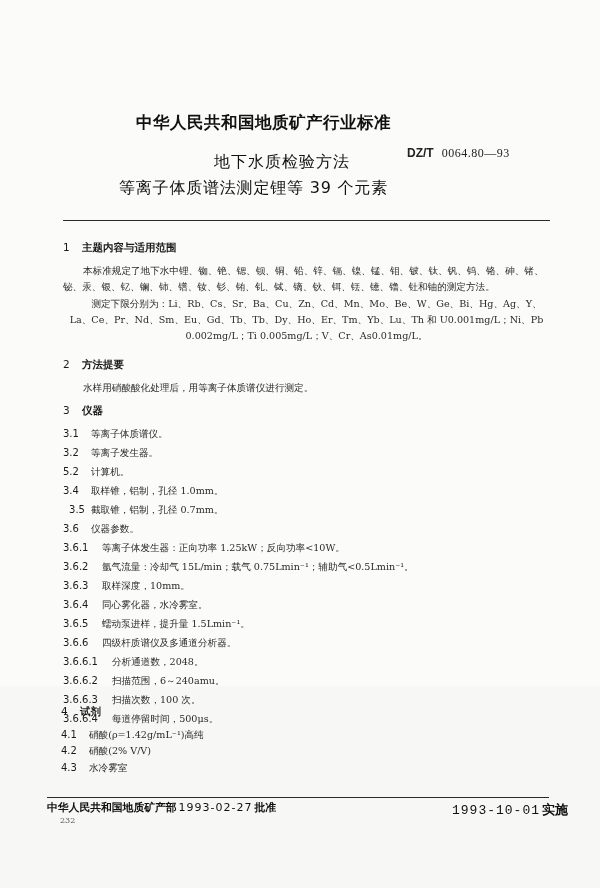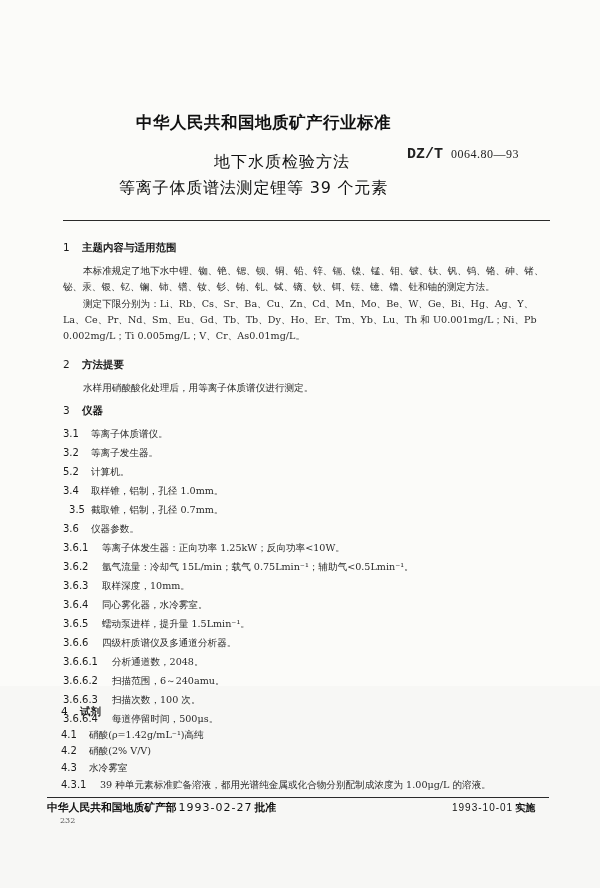--- a/index.html
+++ b/index.html
@@ -4,35 +4,35 @@
   <style>
     html, body { margin: 0; padding: 0; }
     body {
       width: 600px; height: 888px; background: #f7f7f5; position: relative; overflow: hidden;
       font-family: "DejaVu Serif", "Liberation Serif", serif; color: #1c1c1c;
     }
     .page { position: absolute; left: 0; top: 0; width: 600px; height: 686px; background: #fbfbf9; }
     .abs { position: absolute; white-space: nowrap; }
     .std-org { left: 136px; top: 112px; font-family: "DejaVu Sans", sans-serif; font-weight: bold; font-size: 16.5px; letter-spacing: 0.5px; color: #111; }
     .std-code { left: 407px; top: 146px; font-size: 11.5px; color: #222; }
-    .std-code .pre { font-family: Liberation Mono, monospace; font-weight: bold; font-size: 15px; margin-right: 8px; text-align: right; }
+    .std-code .pre { font-family: Liberation Sans, sans-serif; font-weight: bold; font-size: 12px; margin-right: 8px; text-align: right; }
     .std-code .num { font-family: Liberation Serif, serif; font-size: 12px; letter-spacing: 0.5px; margin-top: 8px; }
     .title1 { left: 178px; top: 152px; font-family: "DejaVu Sans", sans-serif; font-size: 16px; letter-spacing: 1px; color: #111; margin-left: 36px; }
     .title2 { left: 119px; top: 178px; font-family: "DejaVu Sans", sans-serif; font-size: 16px; letter-spacing: 0.8px; color: #111; }
     .rule-top { left: 63px; top: 220px; width: 487px; height: 0; border-top: 1.5px solid #2a2a2a; }
     .rule-bottom { left: 47px; top: 797px; width: 502px; height: 0; border-top: 1.5px solid #2a2a2a; }
     .h-sec { font-family: "DejaVu Sans", sans-serif; font-size: 10.5px; font-weight: bold; color: #1a1a1a; }
     .h-sec .n { display: inline-block; width: 19px; font-weight: normal; }
     .para { font-size: 9.6px; line-height: 16px; color: #2a2a2a; white-space: normal; }
     .item { font-size: 9.6px; color: #2a2a2a; }
     .item .n { display: inline-block; font-family: "DejaVu Sans", sans-serif; font-size: 10px; color: #1a1a1a; }
     .n1 { width: 28px; } .n2 { width: 39px; } .n3 { width: 49px; }
     .footer-left { left: 47px; top: 801px; font-family: "DejaVu Sans", sans-serif; font-weight: bold; font-size: 10.8px; color: #111; }
     .footer-left .date { font-family: "DejaVu Sans", sans-serif; font-weight: normal; font-size: 11px; letter-spacing: 1px; margin-left: 2px; margin-right: 2px; }
-    .footer-right { left: 452px; top: 801px; font-family: Liberation Sans, sans-serif; font-size: 10px; color: #111; }
+    .footer-right { left: 452px; top: 801px; font-family: Liberation Mono, monospace; font-size: 13px; color: #111; }
     .footer-right .date { letter-spacing: 1px; margin-right: 2px; }
     .footer-right .lbl { font-weight: bold; }
     .page-num { left: 60px; top: 816px; font-size: 8px; color: #555; }
   </style>
 </head>
 <body>
 
 <div class="page">
 
   <div class="abs std-org">中华人民共和国地质矿产行业标准</div>
@@ -43,21 +43,21 @@
 
   <div class="abs title1">地下水质检验方法</div>
   <div class="abs title2">等离子体质谱法测定锂等 39 个元素</div>
 
   <div class="abs rule-top"></div>
 
   <div class="abs h-sec" style="left:63px; top:241px;">
     <span class="n">1</span><span>主题内容与适用范围</span>
   </div>
   <div class="abs para" style="left:63px; top:263px; width:487px; text-indent:20px;">本标准规定了地下水中锂、铷、铯、锶、钡、铜、铅、锌、镉、镍、锰、钼、铍、钛、钒、钨、铬、砷、锗、铋、汞、银、钇、镧、铈、镨、钕、钐、铕、钆、铽、镝、钬、铒、铥、镱、镥、钍和铀的测定方法。</div>
-  <div class="abs para" style="left:63px; top:296px; width:487px; text-indent:20px;">测定下限分别为：Li、Rb、Cs、Sr、Ba、Cu、Zn、Cd、Mn、Mo、Be、W、Ge、Bi、Hg、Ag、Y、La、Ce、Pr、Nd、Sm、Eu、Gd、Tb、Tb、Dy、Ho、Er、Tm、Yb、Lu、Th 和 U0.001mg/L；Ni、Pb 0.002mg/L；Ti 0.005mg/L；V、Cr、As0.01mg/L。</div>
+  <div class="abs para" style="left:63px; top:296px; width:487px; text-indent:20px;text-align:center;">测定下限分别为：Li、Rb、Cs、Sr、Ba、Cu、Zn、Cd、Mn、Mo、Be、W、Ge、Bi、Hg、Ag、Y、La、Ce、Pr、Nd、Sm、Eu、Gd、Tb、Tb、Dy、Ho、Er、Tm、Yb、Lu、Th 和 U0.001mg/L；Ni、Pb 0.002mg/L；Ti 0.005mg/L；V、Cr、As0.01mg/L。</div>
 
   <div class="abs h-sec" style="left:63px; top:358px;">
     <span class="n">2</span><span>方法提要</span>
   </div>
   <div class="abs para" style="left:83px; top:380px;">水样用硝酸酸化处理后，用等离子体质谱仪进行测定。</div>
 
   <div class="abs h-sec" style="left:63px; top:404px;">
     <span class="n">3</span><span>仪器</span>
   </div>
 
@@ -78,21 +78,20 @@
   <div class="abs item" style="left:63px; top:694px;"><span class="n n3">3.6.6.3</span><span>扫描次数，100 次。</span></div>
   <div class="abs item" style="left:63px; top:713px;"><span class="n n3">3.6.6.4</span><span>每道停留时间，500μs。</span></div>
 
   <div class="abs h-sec" style="left:61px; top:705px;">
     <span class="n">4</span><span>试剂</span>
   </div>
 
   <div class="abs item" style="left:61px; top:729px;"><span class="n n1">4.1</span><span>硝酸(ρ=1.42g/mL⁻¹)高纯</span></div>
   <div class="abs item" style="left:61px; top:745px;"><span class="n n1">4.2</span><span>硝酸(2% V/V)</span></div>
   <div class="abs item" style="left:61px; top:762px;"><span class="n n1">4.3</span><span>水冷雾室</span></div>
-  <div class="abs item" style="left:61px; top:779px;"><span class="n n2">4.3.1</span><span>39 种单元素标准贮备溶液，都用光谱纯金属或化合物分别配制成浓度为 1.00μg/L 的溶液。</span></div>
 
   <div class="abs rule-bottom"></div>
 
   <div class="abs footer-left">
     <span>中华人民共和国地质矿产部</span><span class="date">1993-02-27</span><span>批准</span>
   </div>
 
   <div class="abs footer-right">
     <span class="date">1993-10-01</span><span class="lbl">实施</span>
   </div>

